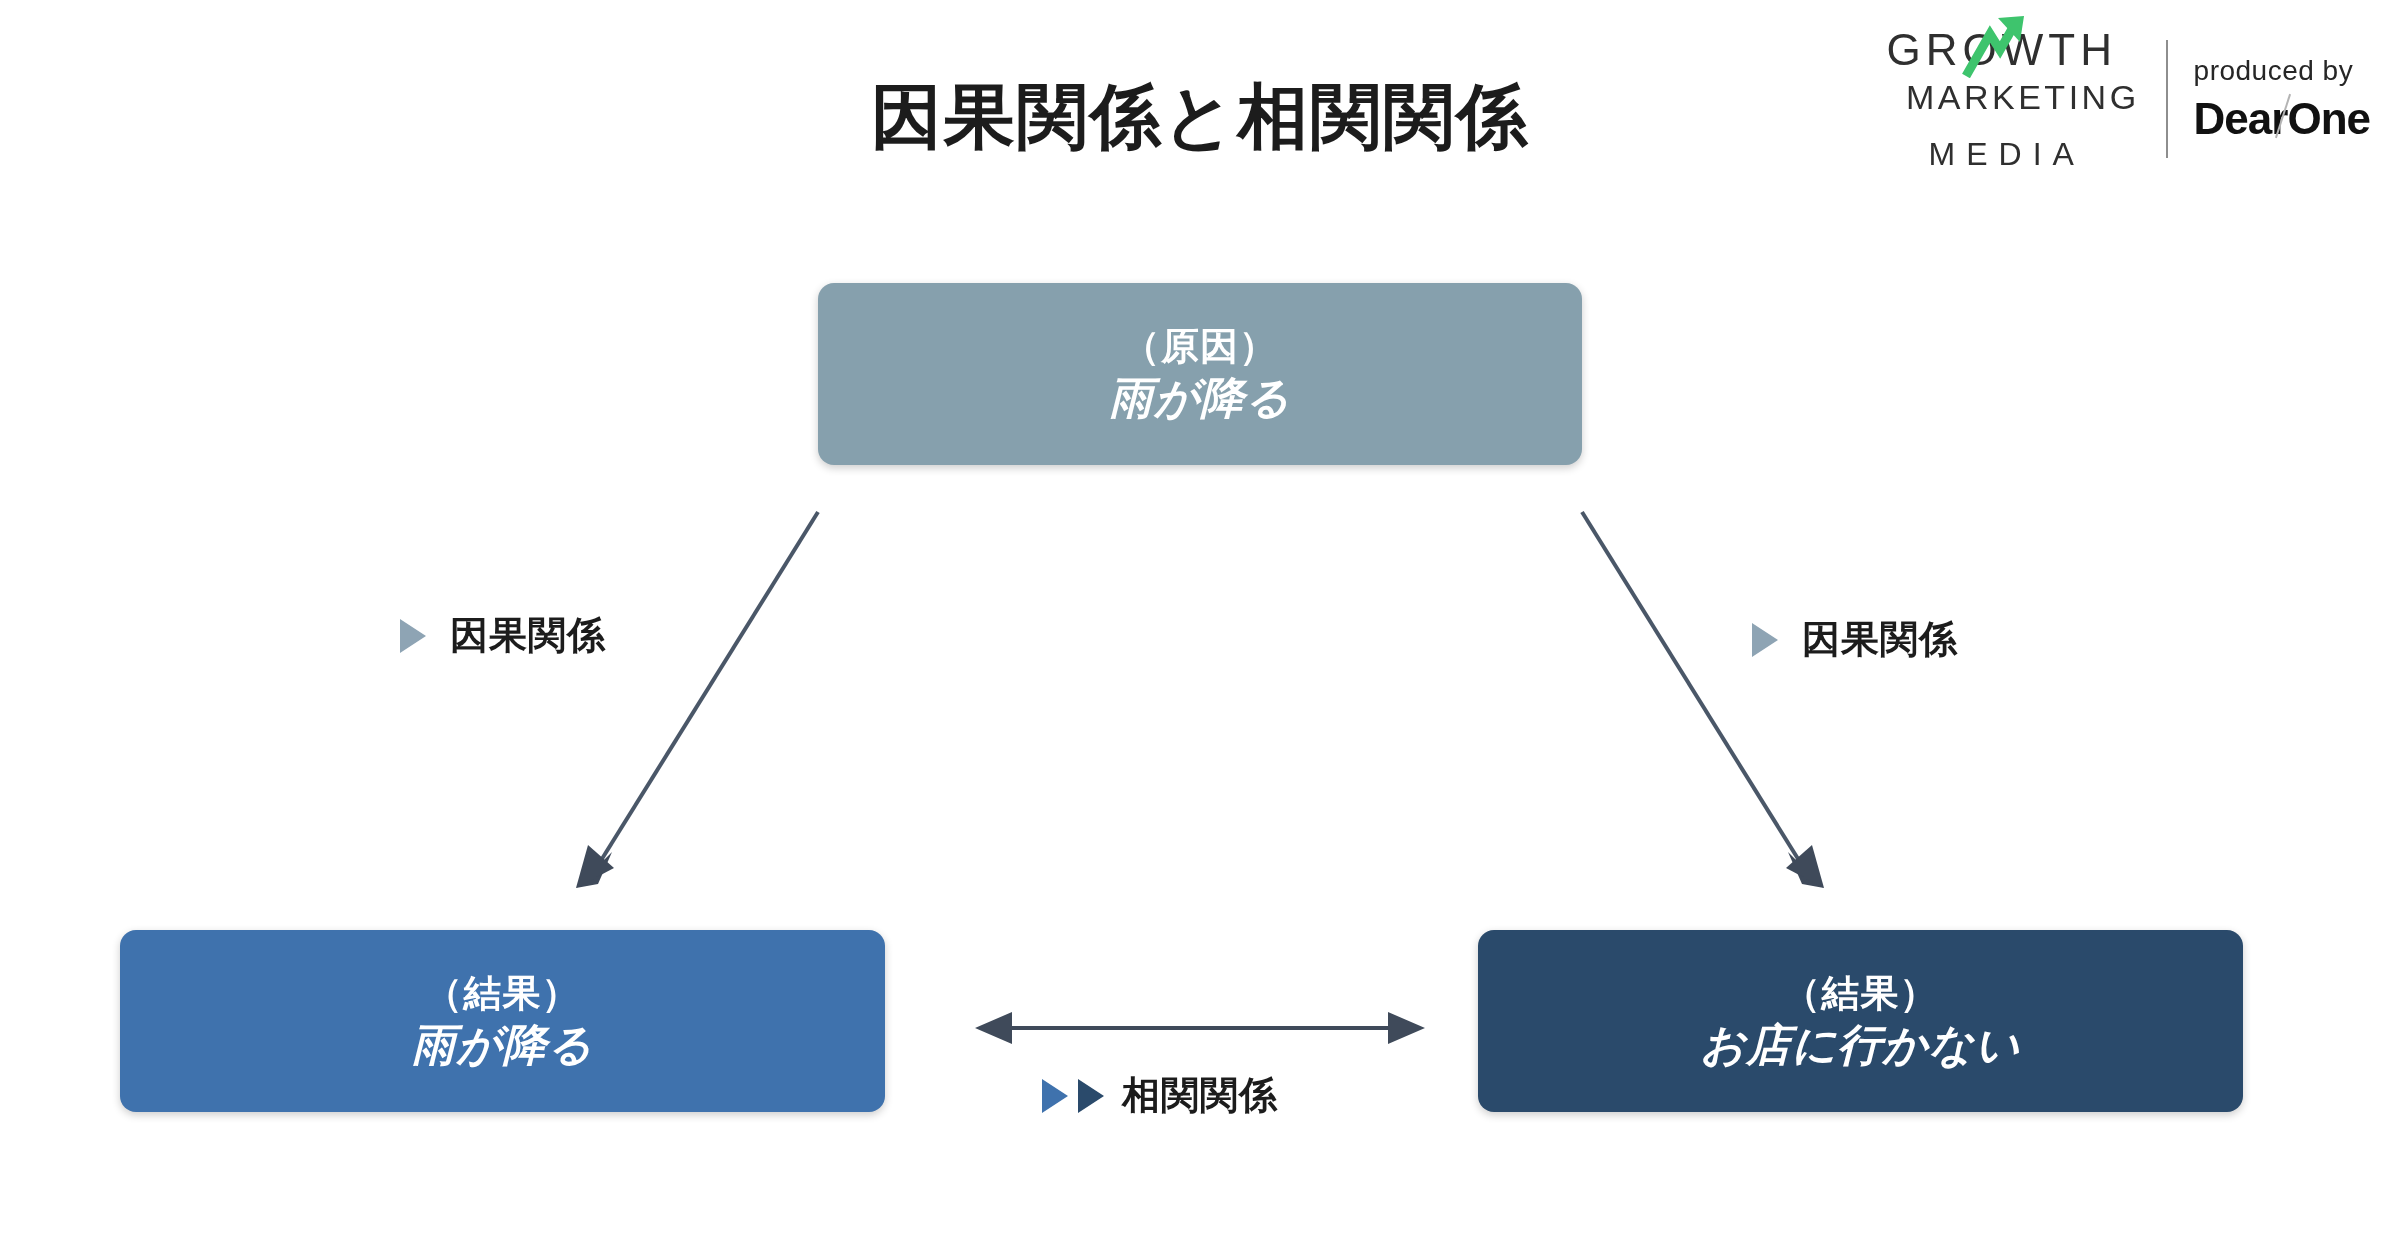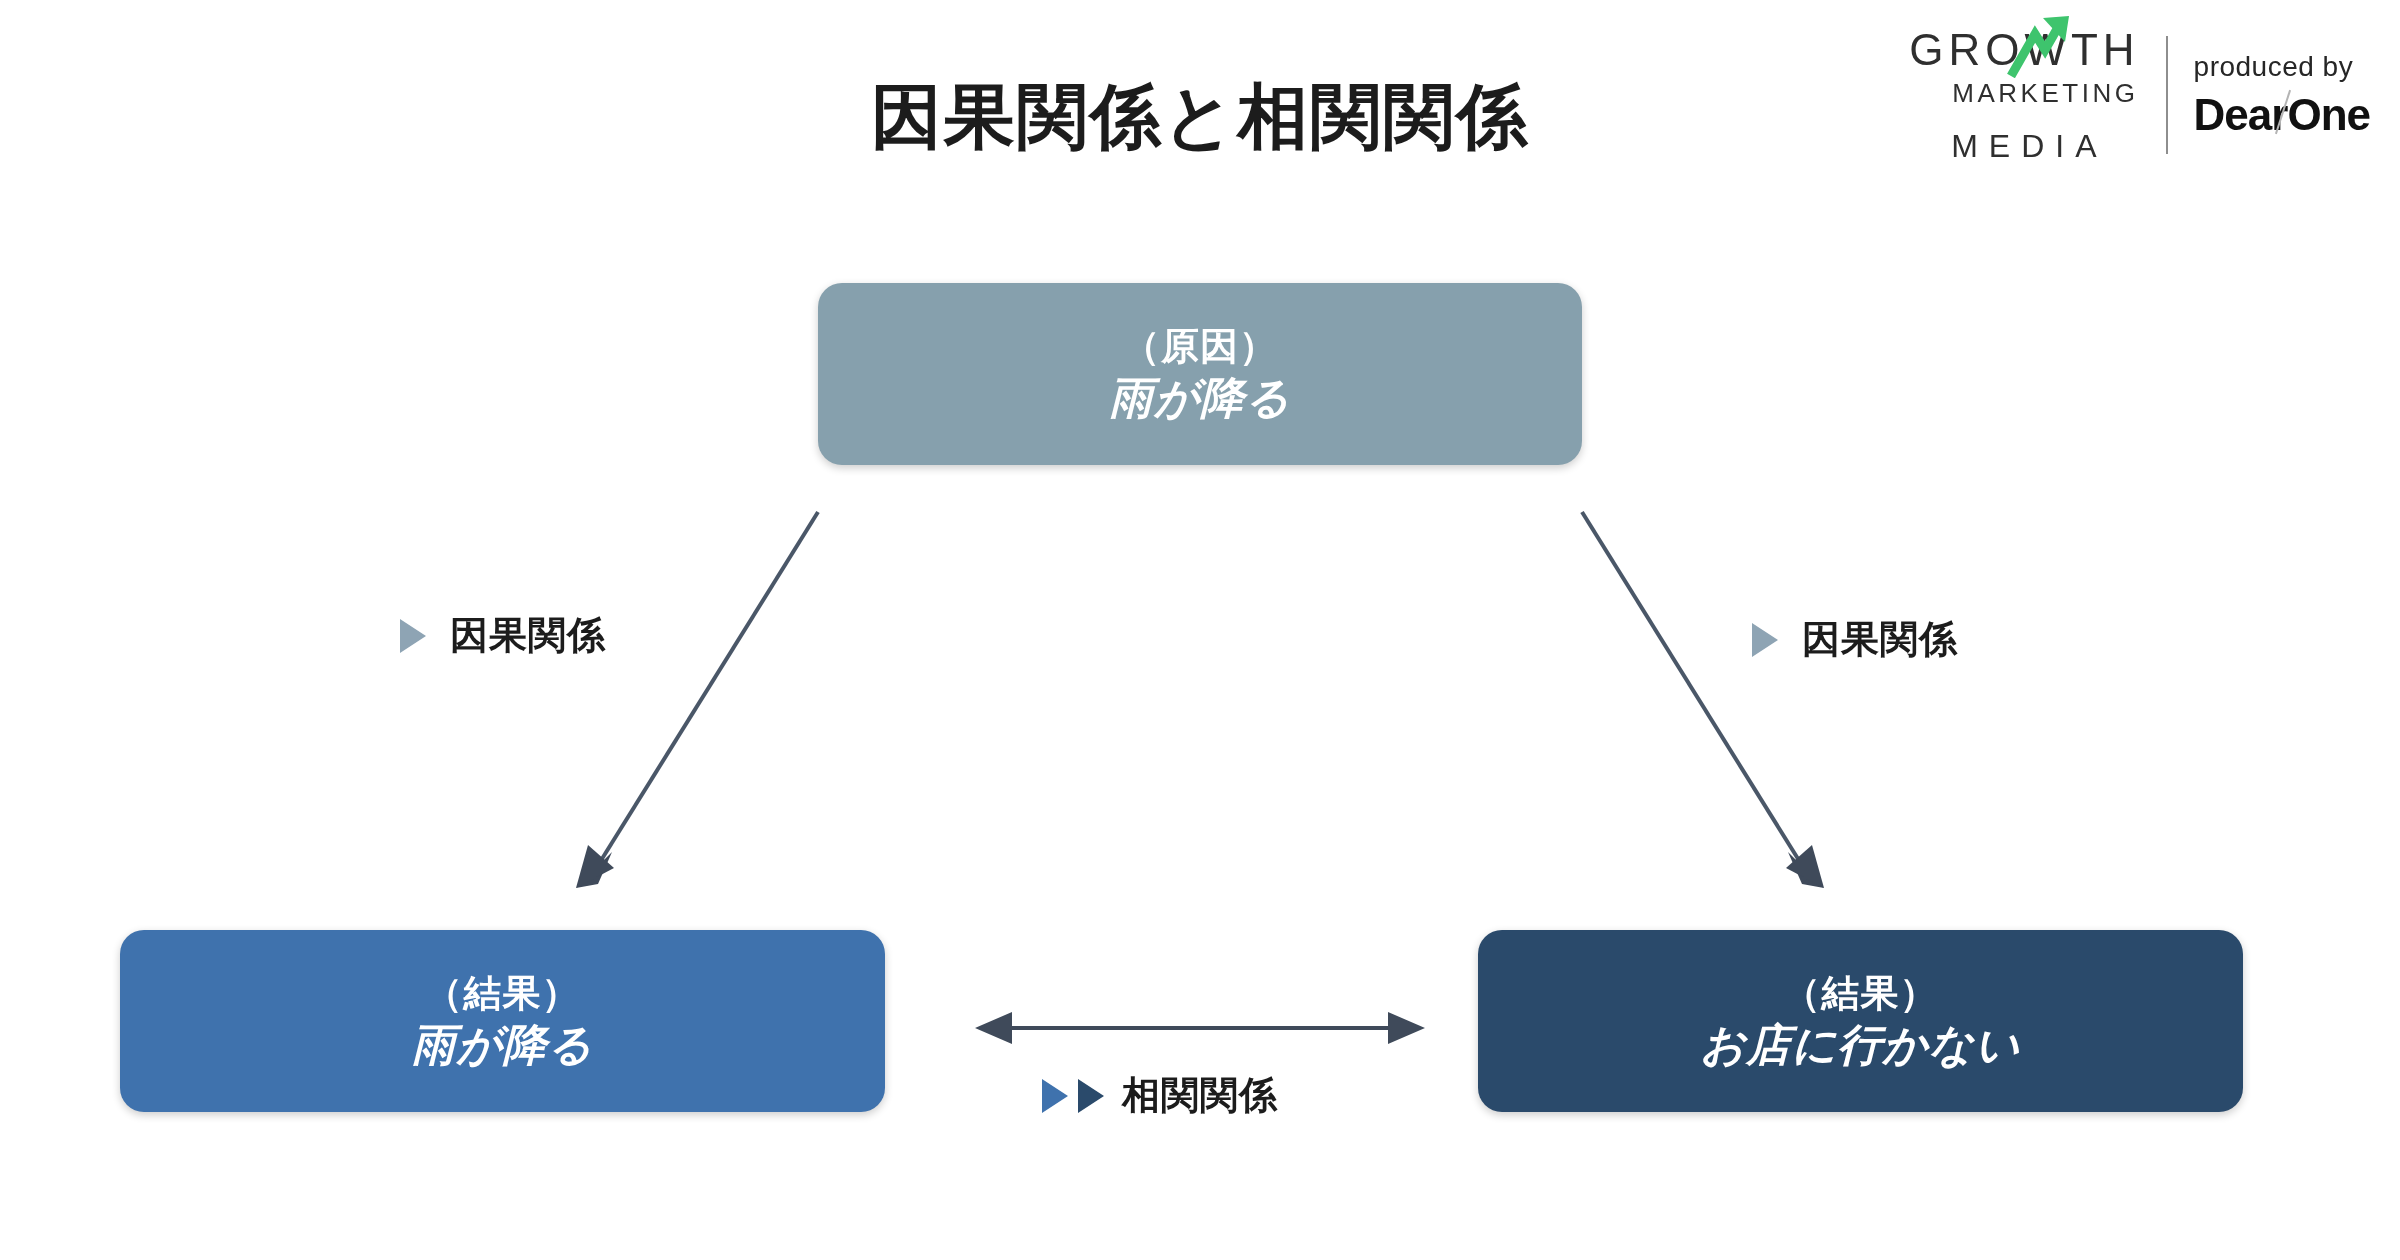--- a/index.html
+++ b/index.html
@@ -49,21 +49,21 @@
   }
   #gm-logo .ln {
     color: #2f2f2f;
     font-weight: 400;
   }
   #gm-logo .ln1 {
     font-size: 44px;
     letter-spacing: 5px;
   }
   #gm-logo .ln2 {
-    font-size: 26px;
+    font-size: 34px;
     letter-spacing: 3.5px;
     margin-top: 8px;
     margin-left: 42px;
   }
   #gm-logo .ln3 {
     font-size: 32px;
     letter-spacing: 11px;
     margin-top: 24px;
     padding-left: 10px;
   }
@@ -107,21 +107,21 @@
     top: -4px;
     width: 2px;
     height: 46px;
     background: #b4b4b4;
     transform: rotate(18deg);
   }
 
   
   .node-box {
     position: absolute;
-    border-radius: 24px;
+    border-radius: 16px;
     box-shadow: 0 3px 9px rgba(0,0,0,0.20);
     display: flex;
     flex-direction: column;
     align-items: center;
     justify-content: center;
     color: #ffffff;
     text-align: center;
   }
   .node-line1 {
     font-size: 38px;

